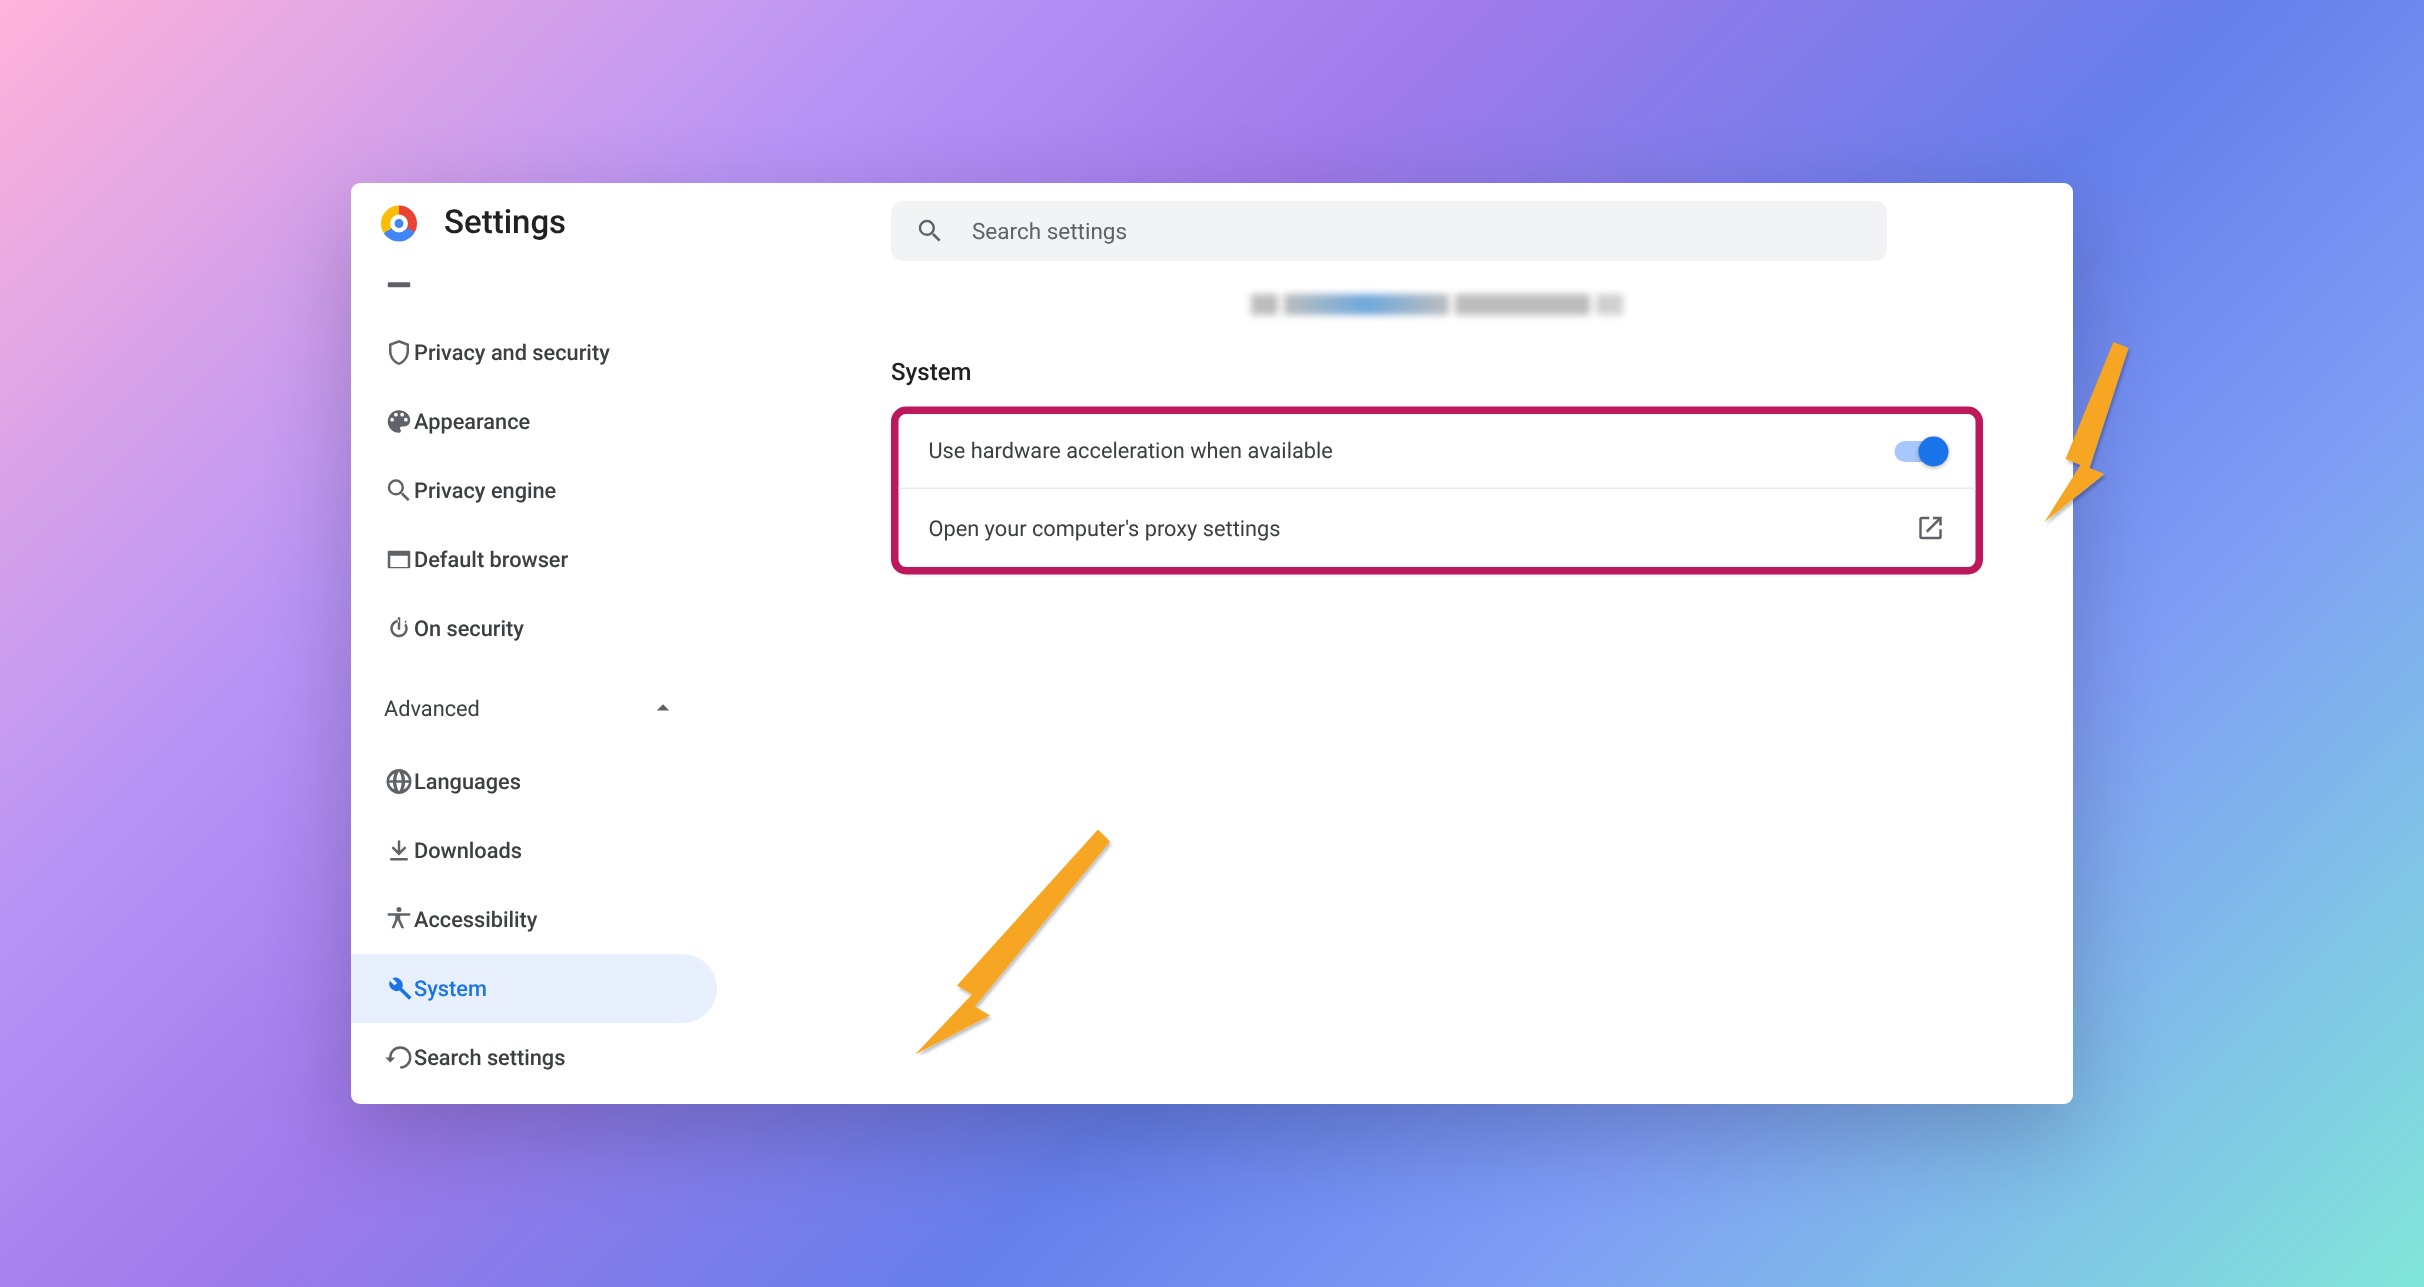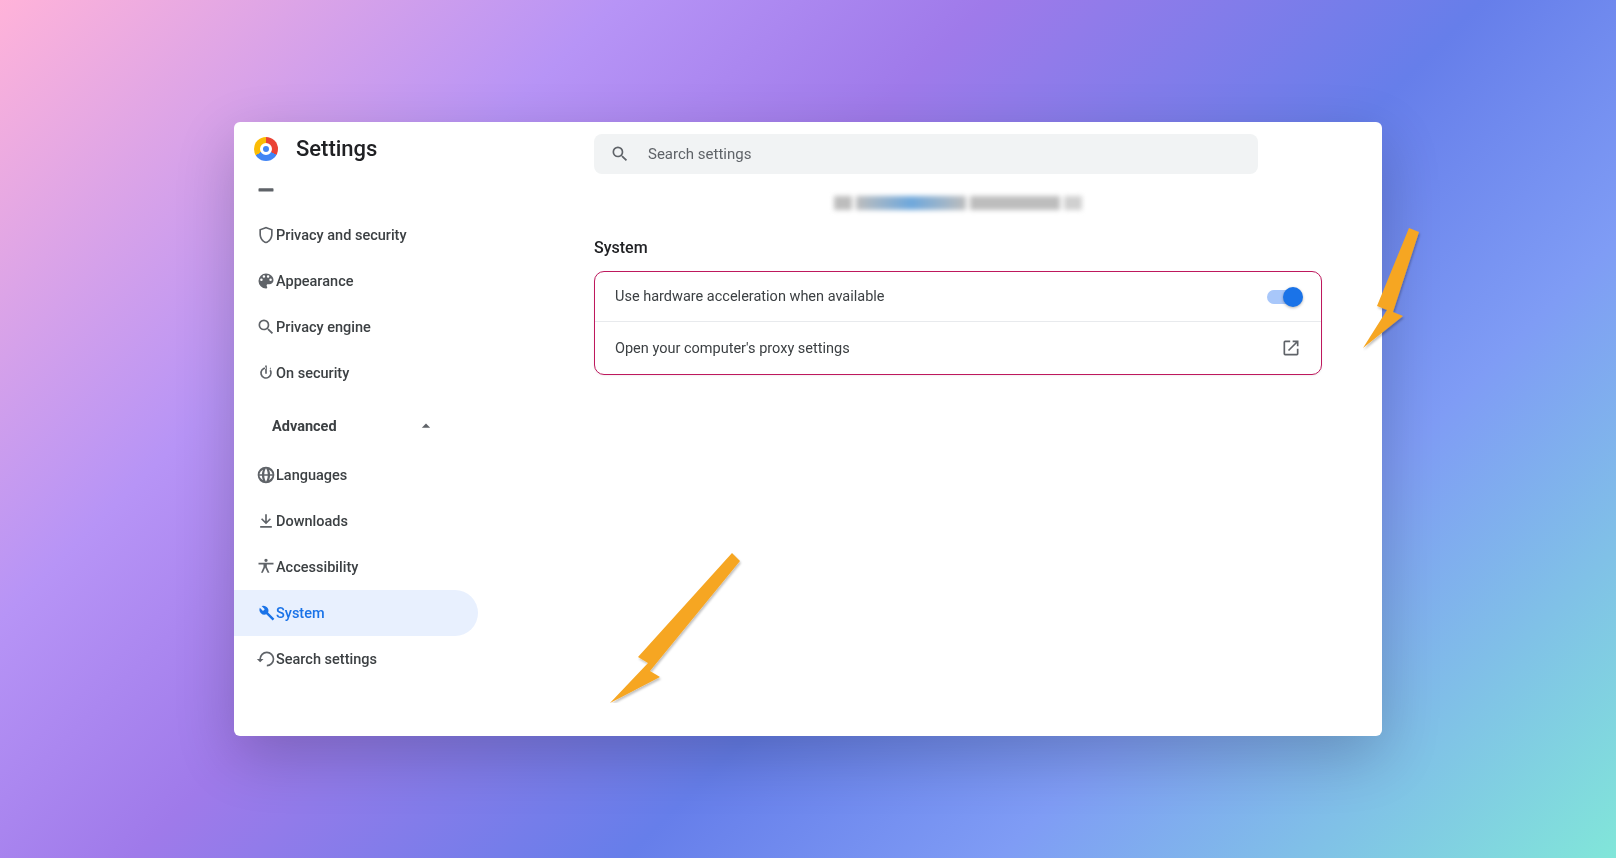--- a/index.html
+++ b/index.html
@@ -61,21 +61,21 @@
       border-bottom-right-radius: 24px;
       margin-right: 56px;
     }
     .nav-item.partial { margin-top: -16px; }
     .nav-item.active { background: #e8f0fe; color: #1a73e8; }
     .nav-item.active .icon-box svg { fill: #1a73e8; }
     .icon-box { width: 20px; height: 20px; display: flex; align-items: center; justify-content: center; }
     .icon-box svg { fill: #5f6368; width: 20px; height: 20px; }
     .nav-header {
       display:flex; align-items:center; justify-content:space-between;
-      padding: 12px 38px; color:#3c4043; font-size:14.5px; font-weight:700;
+      padding: 12px 22px; color:#3c4043; font-size:14.5px; font-weight:400;
       margin-top: 8px; margin-bottom: 4px; cursor:pointer;gap:40px;
     }
     .nav-header .chev { margin-right: 60px; }
 
     .content {
       position: absolute; left: 360px; top: 64px; right: 60px; bottom: 0;
     }
     .obscured {
       margin: 8px auto 0 auto; width: 280px; height: 18px;
       display:flex; gap:4px; align-items:center; justify-content:center;
@@ -83,21 +83,21 @@
     }
     .obscured span{ height:14px; display:inline-block; }
     .ob1{width:18px;background:#bdbdbd;}
     .ob2{width:110px;background:linear-gradient(90deg,#bdbdbd,#6fa8dc,#bdbdbd);}
     .ob3{width:90px;background:#bdbdbd;}
     .ob4{width:18px;background:#d0d0d0;}
 
     .section-title { font-size: 16px; color:#202124; font-weight:500; margin-top: 26px; }
     .card {
       margin-top: 14px;
-      border: 1px solid #be185d; border-radius: 10px;
+      border: 5px solid #be185d; border-radius: 10px;
       background:#fff;
       box-shadow: 0 1px 2px rgba(60,64,67,0.08);
     }
     .row {
       display:flex; justify-content:space-between; align-items:center;
       padding: 16px 20px; font-size:14.5px; color:#3c4043;
     }
     .row + .row { border-top: 1px solid #e8eaed; gap: 41px; }
     .row.clickable { cursor:pointer; }
 
@@ -168,20 +168,28 @@
 
     <div class="nav-item">
       <span class="icon-box">
         <svg viewBox="0 0 24 24">
             <path d="M15.5 14h-.79l-.28-.27A6.471 6.471 0 0016 9.5 6.5 6.5 0 109.5 16c1.61 0 3.09-.59 4.23-1.57l.27.28v.79l5 4.99L20.49 19l-4.99-5zm-6 0C7.01 14 5 11.99 5 9.5S7.01 5 9.5 5 14 7.01 14 9.5 11.99 14 9.5 14z"></path>
           </svg>
       </span>
       <span>Privacy engine</span>
     </div>
 
+    <div class="nav-item">
+      <span class="icon-box">
+        <svg viewBox="0 0 24 24">
+            <path d="M4 5h16a1 1 0 011 1v12a1 1 0 01-1 1H4a1 1 0 01-1-1V6a1 1 0 011-1zm1 4v9h14V9H5zm0-2h14V7H5v0z"></path>
+          </svg>
+      </span>
+      <span>Default browser</span>
+    </div>
 
     <div class="nav-item">
       <span class="icon-box">
         <svg viewBox="0 0 24 24">
             <path d="M13 3h-2v10h2V3zm4.83 2.17l-1.42 1.42A7 7 0 1112 5v2a5 5 0 104.24 2.34l1.59-1.59A7 7 0 0117.83 5.17z"></path>
           </svg>
       </span>
       <span>On security</span>
     </div>
 

